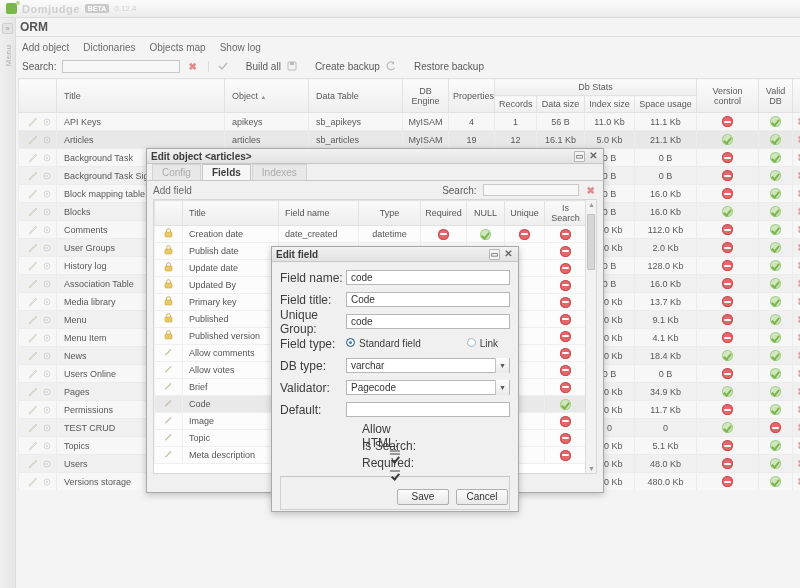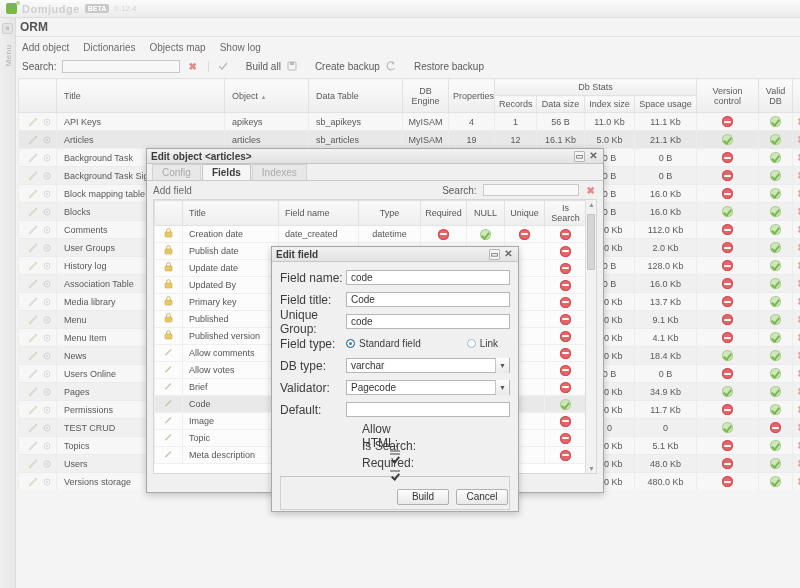--- a/index.html
+++ b/index.html
@@ -212,21 +212,21 @@
     background:linear-gradient(#fdfdfd,#eaeaea);border-left:1px solid #c3c3c3;
     display:flex;flex-direction:column;align-items:center;justify-content:center;
     font-size:6px;color:#555;line-height:6px;
   }
   .radio-grp{ flex:1; display:flex; align-items:center; gap:0; font-size:10px;color:#3c3c3c;}
   .radio{
     width:9px;height:9px;border-radius:50%;border:1px solid #9bb7cf;background:#fff;
     display:inline-block;margin-right:4px;position:relative;vertical-align:middle;
   }
   .radio.on{ background:#3b7fb5; box-shadow: inset 0 0 0 2px #fff; border-color:#2f6c9c;}
-  .radio-item{ display:flex;align-items:center;}
+  .radio-item{ display:flex;align-items:flex-start;}
   .radio-item.second{ margin-left:46px; color:#3c3c3c;}
   .cbox{
     width:10px;height:10px;border:1px solid #9a9a9a;background:#eef1f4;
     display:inline-block;position:relative;
   }
   .cbox.on::after{
     content:'';position:absolute;left:2px;top:1px;width:3px;height:6px;
     border-right:2px solid #3a3a3a;border-bottom:2px solid #3a3a3a;transform:rotate(40deg);
   }
   .frow.chk{ height:16px; margin-bottom:1px;flex-direction:column;}
@@ -1184,18 +1184,18 @@
       </div>
       <div class="frow chk">
         <span class="flabel">Required:</span>
         <span class="cbox on"></span>
       </div>
     </div>
 
     <div class="fld-panel"></div>
 
     <div class="fld-footer">
-      <div class="btn">Build</div>
+      <div class="btn">Save</div>
       <div class="btn">Cancel</div>
     </div>
   </div>
 
 </div>
 
 </body></html>

